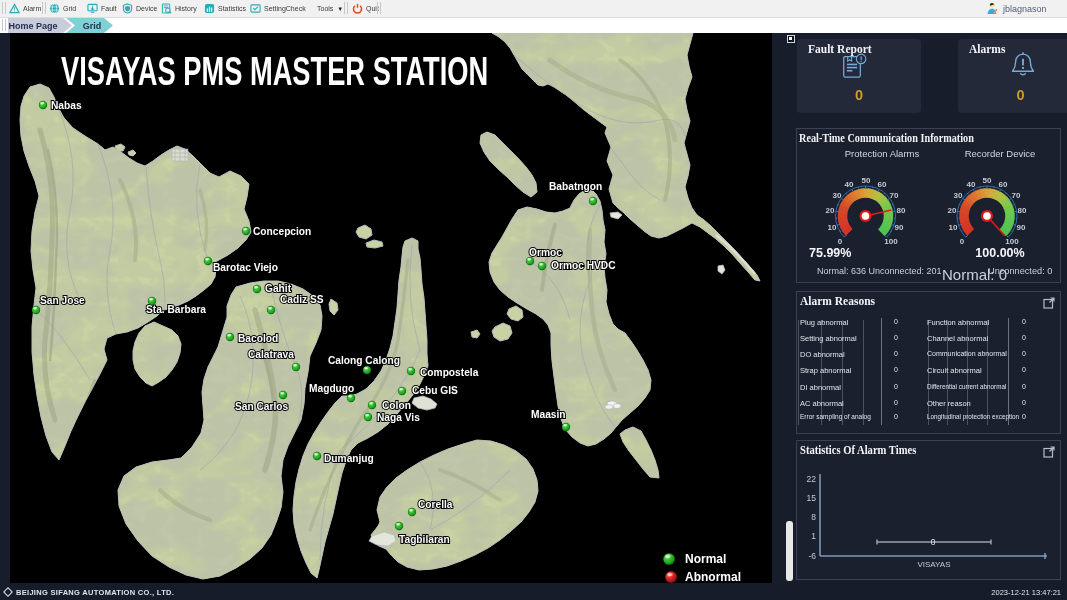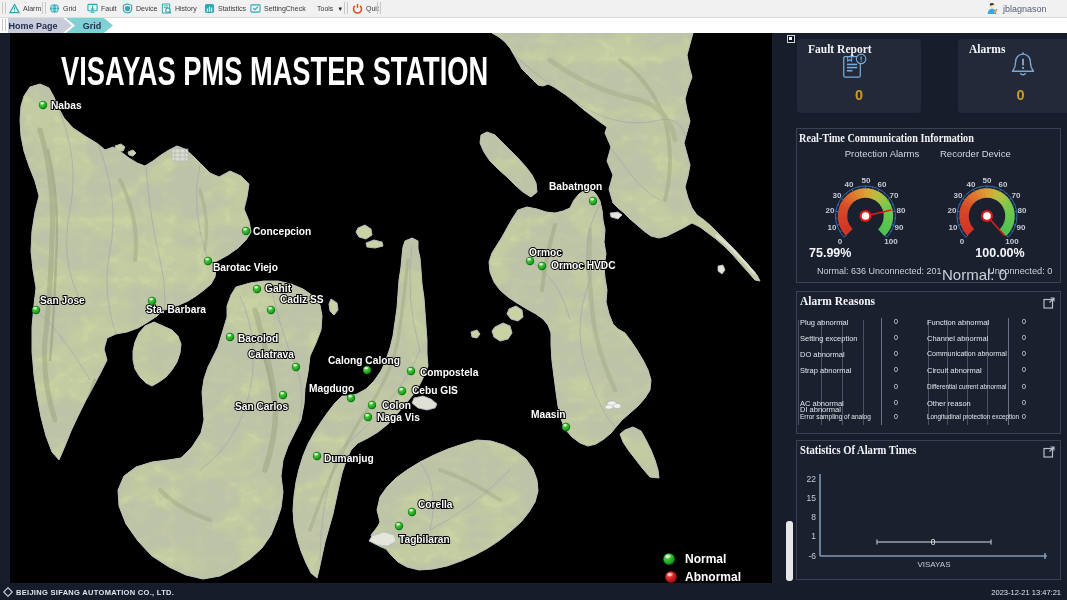--- a/index.html
+++ b/index.html
@@ -361,21 +361,21 @@
         <rect x="16.9" y="1.5" width="2.2" height="3" rx="1" fill="#78aad8"></rect>
         <rect x="16.8" y="10" width="2.4" height="8.5" fill="#78aad8"></rect>
         <rect x="16.8" y="20.5" width="2.4" height="2.6" fill="#78aad8"></rect>
       </svg>
       <div class="num0" style="left:0;top:48px;width:125px">0</div>
     </div>
 
     <div class="box" style="left:796px;top:128px;width:263px;height:153px"></div>
     <div class="cardtitle" style="left:799px;top:132px;transform:scaleX(0.89);transform-origin:left top">Real-Time Communication Information</div>
     <div style="position:absolute;left:816px;top:148px;width:132px;text-align:center;font-size:9.5px;color:#d4d8e0">Protection Alarms</div>
-    <div style="position:absolute;left:940px;top:148px;width:120px;font-size:9.5px;color:#d4d8e0">Recorder Device</div>
+    <div style="position:absolute;left:940px;top:148px;width:120px;text-align:center;font-size:9.5px;color:#d4d8e0">Recorder Device</div>
     <svg style="position:absolute;left:772px;top:128px" width="295" height="154" viewBox="0 0 295 154">
 <path d="M77.2,104.3 A23.0,23.0 0 0 1 74.3,100.7" stroke="rgb(212, 52, 38)" stroke-width="9.5" fill="none"></path>
 <path d="M74.7,101.2 A23.0,23.0 0 0 1 72.4,97.1" stroke="rgb(212, 55, 38)" stroke-width="9.5" fill="none"></path>
 <path d="M72.7,97.7 A23.0,23.0 0 0 1 71.1,93.3" stroke="rgb(213, 59, 39)" stroke-width="9.5" fill="none"></path>
 <path d="M71.3,94.0 A23.0,23.0 0 0 1 70.5,89.4" stroke="rgb(213, 62, 39)" stroke-width="9.5" fill="none"></path>
 <path d="M70.6,90.0 A23.0,23.0 0 0 1 70.7,85.3" stroke="rgb(213, 66, 39)" stroke-width="9.5" fill="none"></path>
 <path d="M70.6,86.0 A23.0,23.0 0 0 1 71.5,81.4" stroke="rgb(214, 70, 40)" stroke-width="9.5" fill="none"></path>
 <path d="M71.3,82.0 A23.0,23.0 0 0 1 72.9,77.7" stroke="rgb(214, 73, 40)" stroke-width="9.5" fill="none"></path>
 <path d="M72.7,78.3 A23.0,23.0 0 0 1 75.0,74.3" stroke="rgb(216, 83, 41)" stroke-width="9.5" fill="none"></path>
 <path d="M74.7,74.8 A23.0,23.0 0 0 1 77.7,71.3" stroke="rgb(218, 96, 43)" stroke-width="9.5" fill="none"></path>
@@ -481,33 +481,33 @@
         <div style="position:absolute;left:928px;top:320px;width:1px;height:105px;background:#4a5163"></div>
         <div style="position:absolute;left:947px;top:320px;width:1px;height:105px;background:#4a5163"></div>
         <div style="position:absolute;left:967px;top:320px;width:1px;height:105px;background:#4a5163"></div>
         <div style="position:absolute;left:987px;top:320px;width:1px;height:105px;background:#4a5163"></div>
         <div style="position:absolute;left:881px;top:318px;width:1px;height:107px;background:#6a7284"></div>
         <div style="position:absolute;left:1008px;top:318px;width:1px;height:107px;background:#6a7284"></div>
         <div style="position:absolute;left:800px;top:318px;font-size:7.5px;color:#e2e5ec;white-space:nowrap">Plug abnormal</div>
         <div style="position:absolute;left:894px;top:318px;font-size:7px;color:#e2e5ec">0</div>
         <div style="position:absolute;left:927px;top:318px;font-size:7.5px;color:#e2e5ec;white-space:nowrap">Function abnormal</div>
         <div style="position:absolute;left:1022px;top:318px;font-size:7px;color:#e2e5ec">0</div>
-        <div style="position:absolute;left:800px;top:334px;font-size:7.5px;color:#e2e5ec;white-space:nowrap">Setting exception</div>
+        <div style="position:absolute;left:800px;top:334px;font-size:7.5px;color:#e2e5ec;white-space:nowrap">Setting abnormal</div>
         <div style="position:absolute;left:894px;top:334px;font-size:7px;color:#e2e5ec">0</div>
         <div style="position:absolute;left:927px;top:334px;font-size:7.5px;color:#e2e5ec;white-space:nowrap">Channel abnormal</div>
         <div style="position:absolute;left:1022px;top:334px;font-size:7px;color:#e2e5ec">0</div>
         <div style="position:absolute;left:800px;top:350px;font-size:7.5px;color:#e2e5ec;white-space:nowrap">DO abnormal</div>
         <div style="position:absolute;left:894px;top:350px;font-size:7px;color:#e2e5ec">0</div>
         <div style="position:absolute;left:927px;top:350px;font-size:7.0px;color:#e2e5ec;white-space:nowrap">Communication abnormal</div>
         <div style="position:absolute;left:1022px;top:350px;font-size:7px;color:#e2e5ec">0</div>
         <div style="position:absolute;left:800px;top:366px;font-size:7.5px;color:#e2e5ec;white-space:nowrap">Strap abnormal</div>
         <div style="position:absolute;left:894px;top:366px;font-size:7px;color:#e2e5ec">0</div>
         <div style="position:absolute;left:927px;top:366px;font-size:7.5px;color:#e2e5ec;white-space:nowrap">Circuit abnormal</div>
         <div style="position:absolute;left:1022px;top:366px;font-size:7px;color:#e2e5ec">0</div>
-        <div style="position:absolute;left:800px;top:405px;font-size:7.5px;color:#e2e5ec;white-space:nowrap">DI abnormal</div>
+        <div style="position:absolute;left:800px;top:383px;font-size:7.5px;color:#e2e5ec;white-space:nowrap">DI abnormal</div>
         <div style="position:absolute;left:894px;top:383px;font-size:7px;color:#e2e5ec">0</div>
         <div style="position:absolute;left:927px;top:383px;font-size:6.3px;color:#e2e5ec;white-space:nowrap">Differential current abnormal</div>
         <div style="position:absolute;left:1022px;top:383px;font-size:7px;color:#e2e5ec">0</div>
         <div style="position:absolute;left:800px;top:399px;font-size:7.5px;color:#e2e5ec;white-space:nowrap">AC abnormal</div>
         <div style="position:absolute;left:894px;top:399px;font-size:7px;color:#e2e5ec">0</div>
         <div style="position:absolute;left:927px;top:399px;font-size:7.5px;color:#e2e5ec;white-space:nowrap">Other reason</div>
         <div style="position:absolute;left:1022px;top:399px;font-size:7px;color:#e2e5ec">0</div>
         <div style="position:absolute;left:800px;top:413px;font-size:6.5px;color:#e2e5ec;white-space:nowrap">Error sampling of analog</div>
         <div style="position:absolute;left:894px;top:413px;font-size:7px;color:#e2e5ec">0</div>
         <div style="position:absolute;left:927px;top:413px;font-size:6.3px;color:#e2e5ec;white-space:nowrap">Longitudinal protection exception</div>

